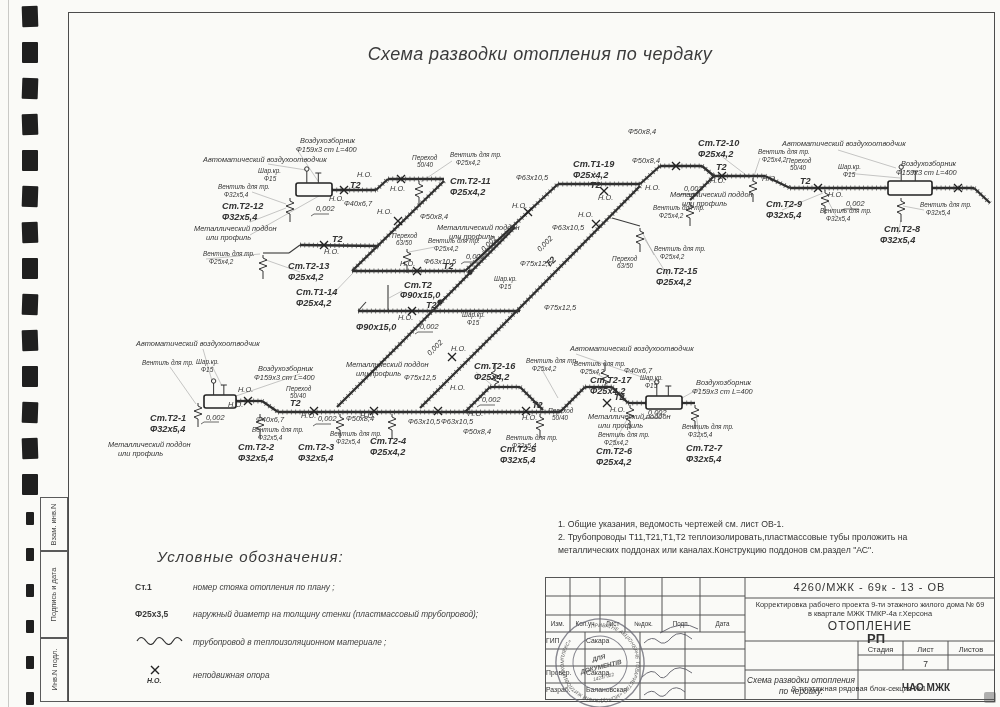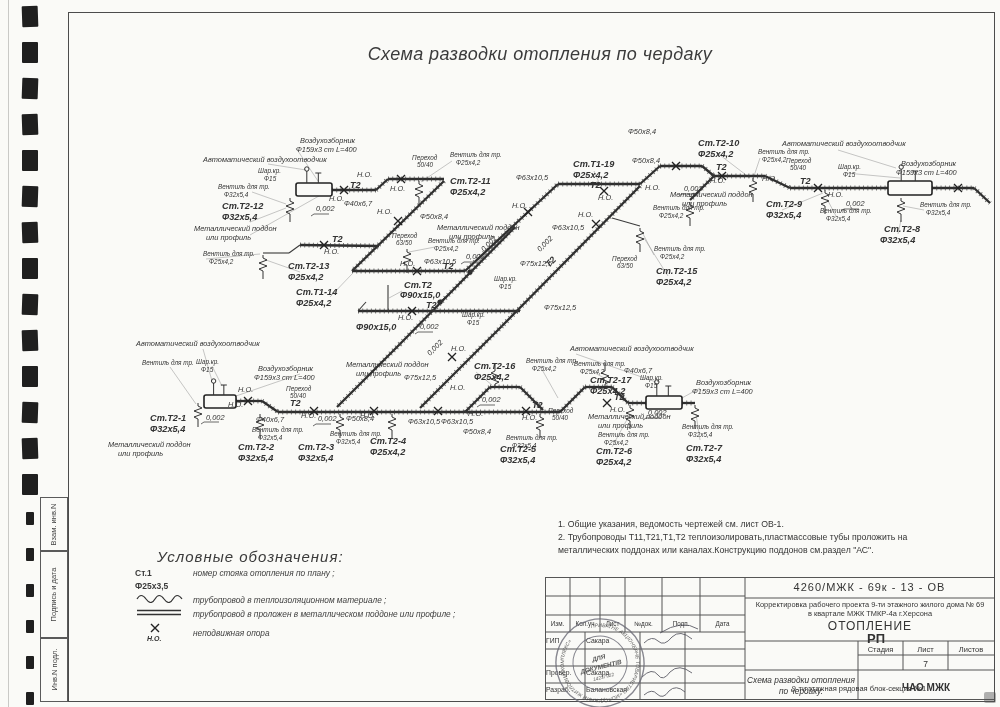--- a/index.html
+++ b/index.html
@@ -14,21 +14,21 @@
   #main-title{left:330px;top:44px;width:420px;text-align:center;font-size:18px;font-style:italic;
               letter-spacing:.4px;color:#3b3b3b;}
   svg text{font-family:"Liberation Sans",sans-serif;fill:#333;font-style:italic;}
   svg text.t{font-size:6.4px;}
   svg text.s{font-size:7.4px;}
   svg text.m{font-size:9.2px;font-weight:700;}
   svg text.b{font-size:9.2px;font-weight:700;}
   
   #legend{left:135px;top:548px;width:420px;}
   #legend .ltitle{font-size:15px;font-style:italic;color:#3b3b3b;margin-left:22px;letter-spacing:1px;}
-  #legend .lrow{display:flex;align-items:center;margin-top:3px;}
+  #legend .lrow{display:flex;align-items:center;margin-top:17px;}
   #legend .lsym{width:58px;flex:0 0 58px;text-align:left;font-size:8.5px;font-weight:700;}
   #legend .ltext{font-size:8.3px;font-style:italic;color:#3d3d3d;}
   
   #notes{left:558px;top:518px;width:436px;font-size:8.7px;color:#333;line-height:13px;}
   .tbx{position:absolute;box-sizing:border-box;border:1px solid #555;}
   .tbtext{position:absolute;box-sizing:border-box;text-align:center;color:#333;}
   #stampwrap{left:548px;top:615px;width:120px;height:95px;pointer-events:none;}
 </style>
 </head>
 <body>
@@ -437,33 +437,27 @@
 
   <div id="legend" class="abs">
     <div class="ltitle">Условные  обозначения:</div>
     <div id="legendrows">
         <div class="lrow">
           <div class="lsym">Ст.1</div>
           <div class="ltext">номер стояка отопления по плану ;</div>
         </div>
         <div class="lrow">
           <div class="lsym">Ф25х3,5</div>
+          <div class="ltext">наружный диаметр на толщину стенки (пластмассовый трубопровод);</div>
         </div>
         <div class="lrow">
           <div class="lsym"><svg width="48" height="9">
               <path d="M2,5 q4,-7 9,0 t9,0 t9,0 t9,0 t9,0" fill="none" stroke="#333" stroke-width="1.2"></path>
             </svg></div>
           <div class="ltext">трубопровод в теплоизоляционном материале ;</div>
-        </div>
-        <div class="lrow">
-          <div class="lsym"><svg width="48" height="9">
-              <line x1="2" y1="2.5" x2="46" y2="2.5" stroke="#333" stroke-width="1.6"></line>
-              <line x1="2" y1="6.5" x2="46" y2="6.5" stroke="#333" stroke-width="1.6"></line>
-            </svg></div>
-          <div class="ltext">трубопровод в проложен в металлическом поддоне или профиле ;</div>
         </div>
         <div class="lrow">
           <div class="lsym"><svg width="48" height="20">
               <path d="M16,2 l8,8 M16,10 l8,-8" stroke="#222" stroke-width="1.4"></path>
               <text x="12" y="19" font-size="7" font-style="italic" fill="#333">Н.О.</text>
             </svg></div>
           <div class="ltext">неподвижная опора</div>
         </div>
       </div>
   </div>

